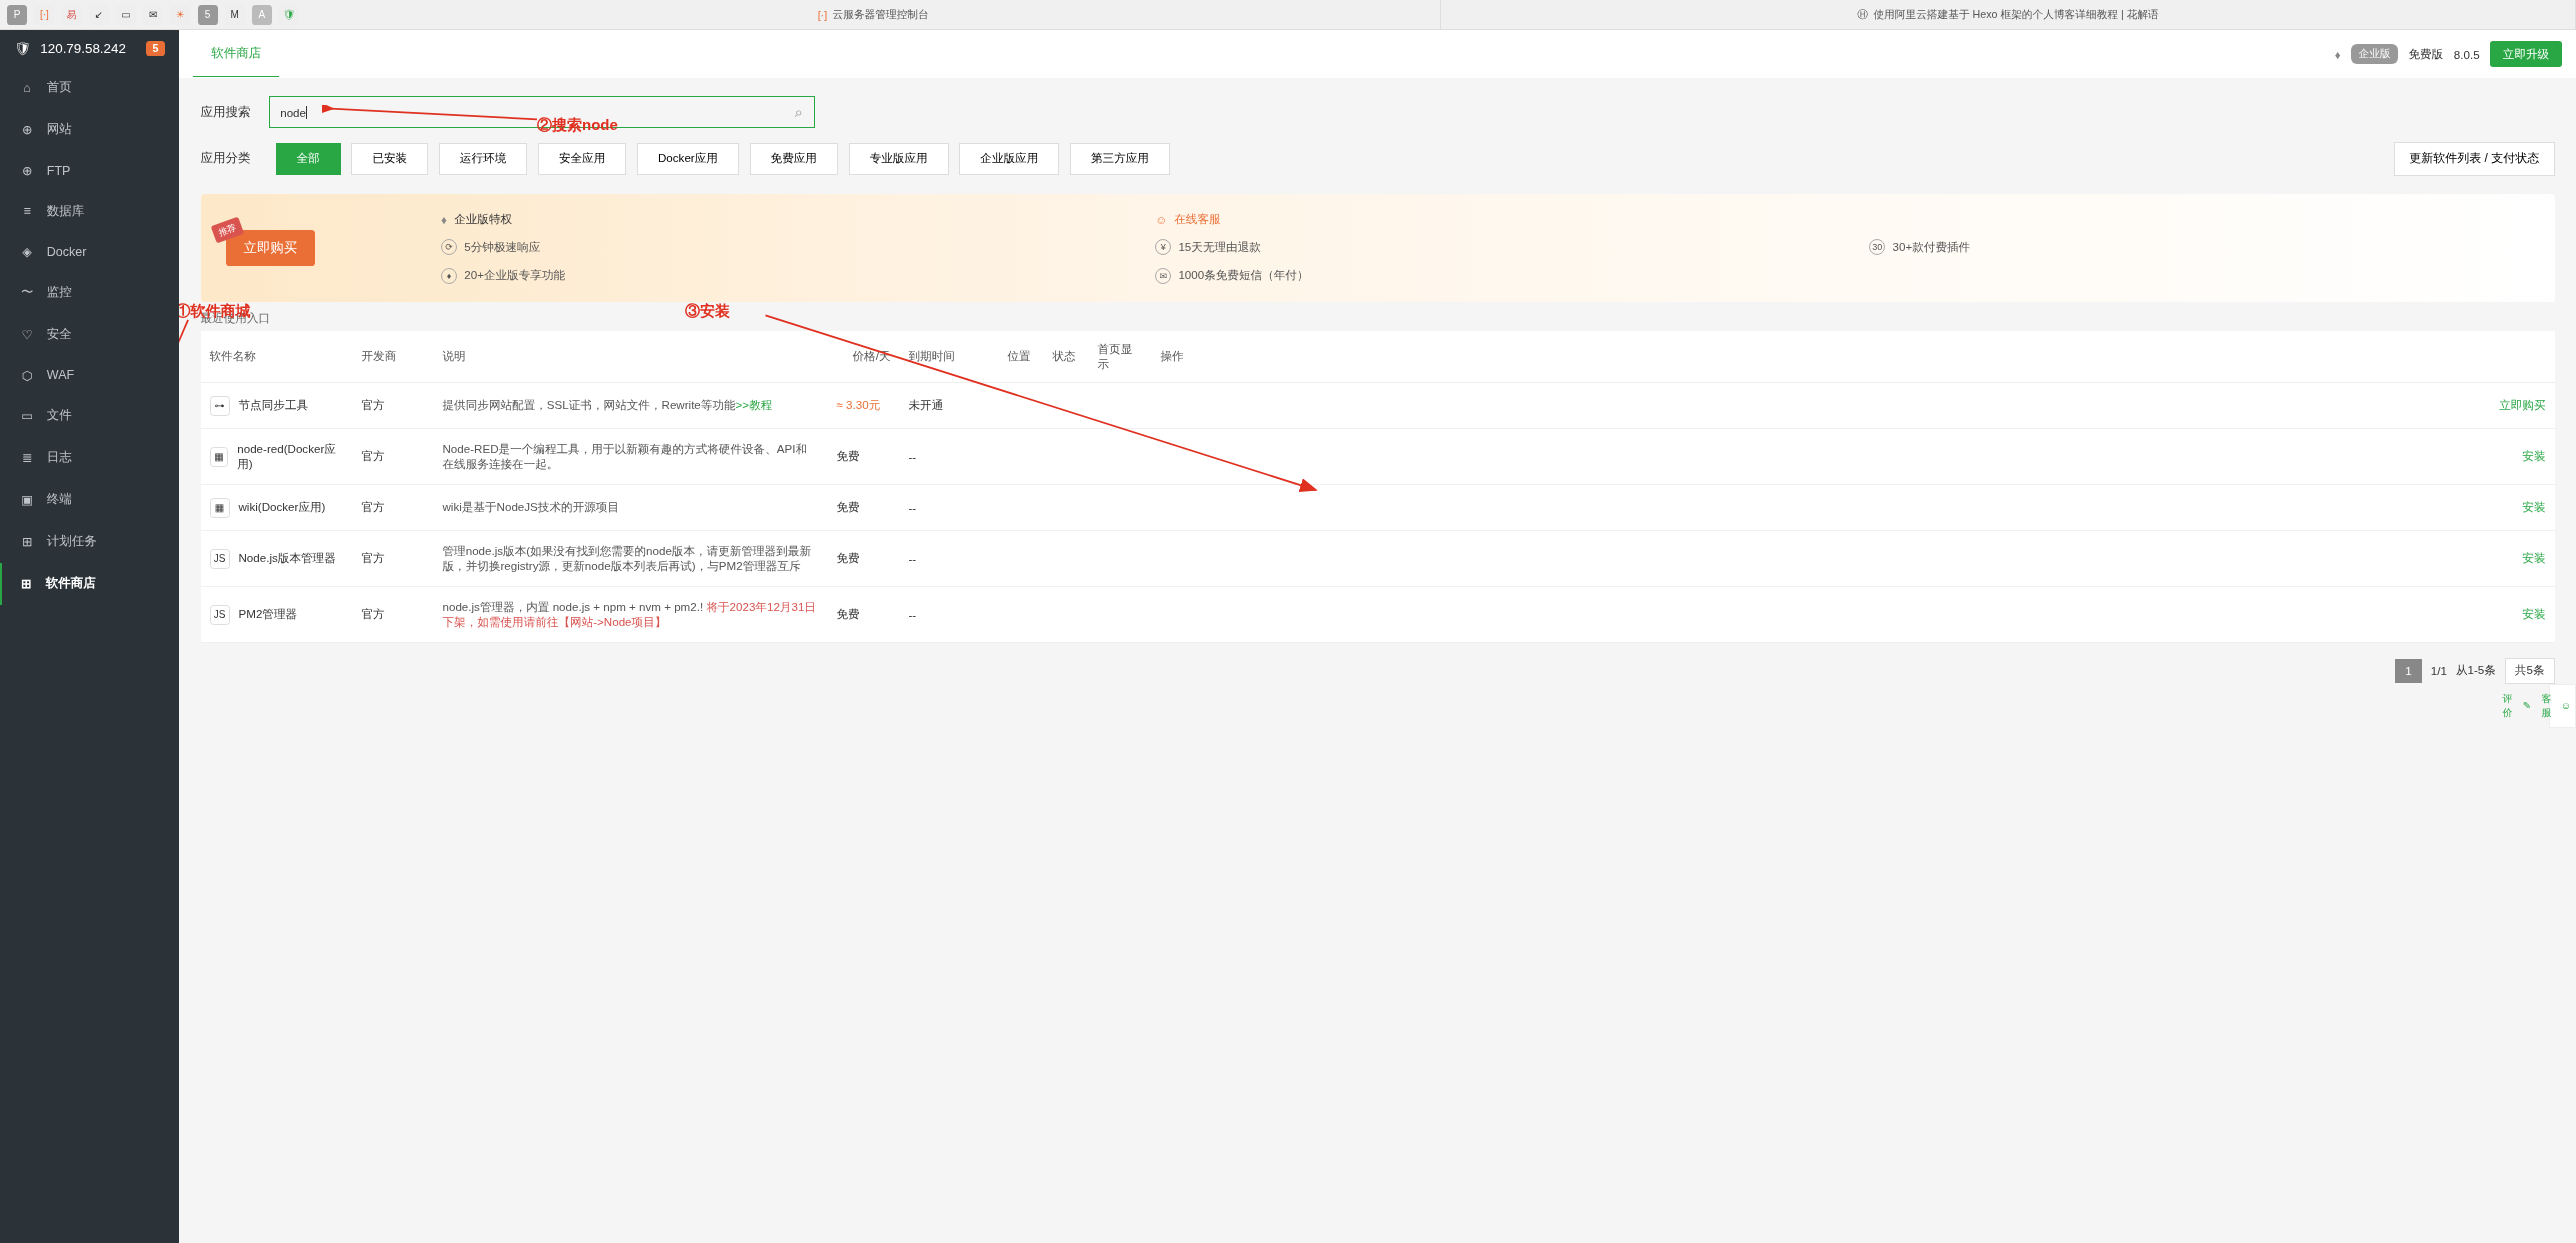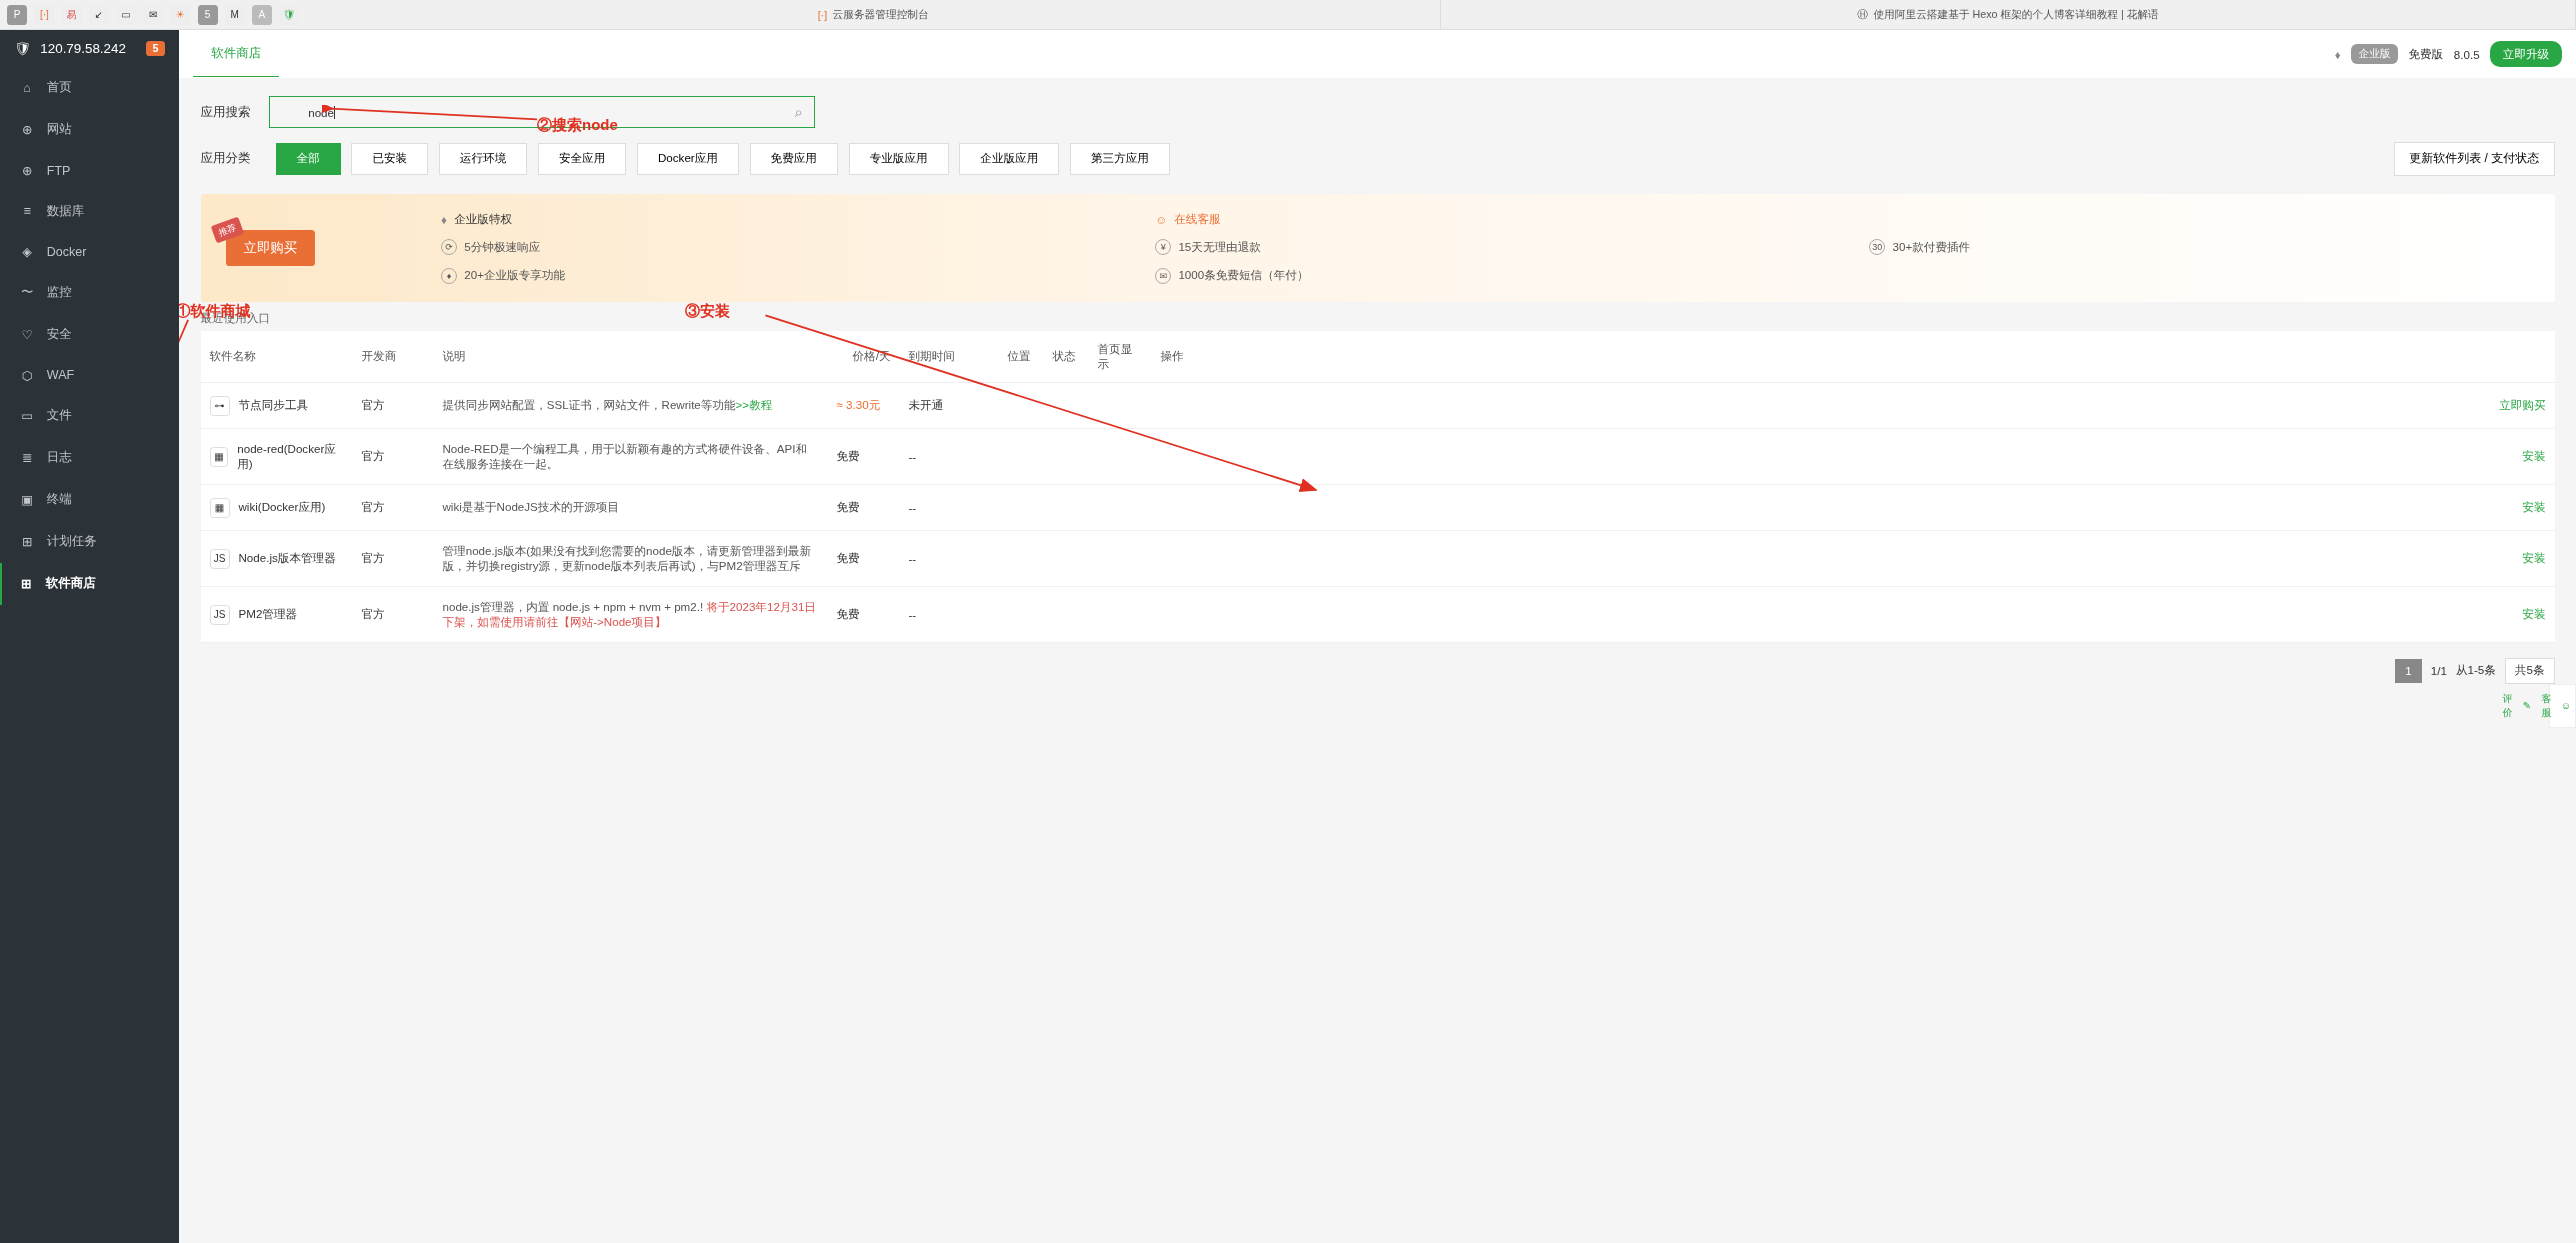--- a/index.html
+++ b/index.html
@@ -18,29 +18,29 @@
 .nav-item { padding: 12.5px 20px; display: flex; align-items: center; gap: 12.5px; color: #c0c5ca; font-size: 12.5px; cursor: pointer; }
 .nav-item.active { color: #fff; font-weight: bold; border-left: 2.7px solid #2aa745; padding-left: 17px; }
 .nav-icon { width: 14.3px; height: 14.3px; display: inline-flex; align-items: center; justify-content: center; font-size: 12.5px; }
 
 .main { flex: 1; display: flex; flex-direction: column; overflow: hidden; background: #f5f5f5; }
 
 .topbar { background: #fff; height: 48px; display: flex; align-items: center; padding: 0 14.3px; }
 .topbar-tab { color: #2aa745; border-bottom: 1.8px solid #2aa745; padding: 14.3px 18px; font-size: 12.5px; }
 .topbar-right { margin-left: auto; display: flex; align-items: center; gap: 10.7px; }
 .ent-badge { background: #999; color: #fff; padding: 2.7px 7.2px; border-radius: 6px; font-size: 10.7px; }
-.upgrade-btn { background: #2aa745; color: #fff; padding: 5.4px 12.5px; border-radius: 10px; font-size: 11.6px; border: none; }
+.upgrade-btn { background: #2aa745; color: #fff; padding: 5.4px 12.5px; border-radius: 3px; font-size: 11.6px; border: none; }
 
 .content { padding: 18px 21.5px; overflow-y: auto; flex: 1; position: relative; }
 
 .search-row { display: flex; align-items: center; gap: 18px; margin-bottom: 14.3px; }
 .search-label { font-size: 12.5px; color: #333; }
 .search-box { width: 546px; border: 0.9px solid #2aa745; height: 32px; display: flex; align-items: center; padding: 0 10.7px; }
 .search-box .icon { color: #999; font-size: 14.3px; }
-.input-cursor { border-right: 1.3px solid #333; animation: blink 1s infinite; padding-right: 0; margin-left: 28px; }
+.input-cursor { border-right: 1.3px solid #333; animation: blink 1s infinite; padding-right: 0; }
 @keyframes blink { 50% { border-color: transparent; } }
 
 .cat-row { display: flex; align-items: center; gap: 25px; margin-bottom: 18px; }
 .cat-btn { padding: 7.2px 20px; border: 0.9px solid #ddd; background: #fff; font-size: 11.6px; cursor: pointer; }
 .cat-btn.active { background: #2aa745; color: #fff; border-color: #2aa745; }
 .cat-right-btn { margin-left: auto; padding: 7.2px 14.3px; border: 0.9px solid #ddd; background: #fff; font-size: 12px; }
 
 .promo-banner { background: linear-gradient(90deg, #fde8c8, #fff5e8 40%, #fff); border-radius: 3.6px; padding: 18px 25px; display: flex; align-items: center; gap: 36px; margin-bottom: 7.2px; position: relative; }
 .promo-buy { background: #ea6f36; color: #fff; padding: 9px 18px; border-radius: 3.6px; font-size: 13.4px; border: none; position: relative; }
 .promo-tag { position: absolute; top: -9px; left: -12.5px; background: #d9534f; color: #fff; font-size: 9px; padding: 2.7px 5.4px; transform: rotate(-20deg); border-radius: 2.7px; }

